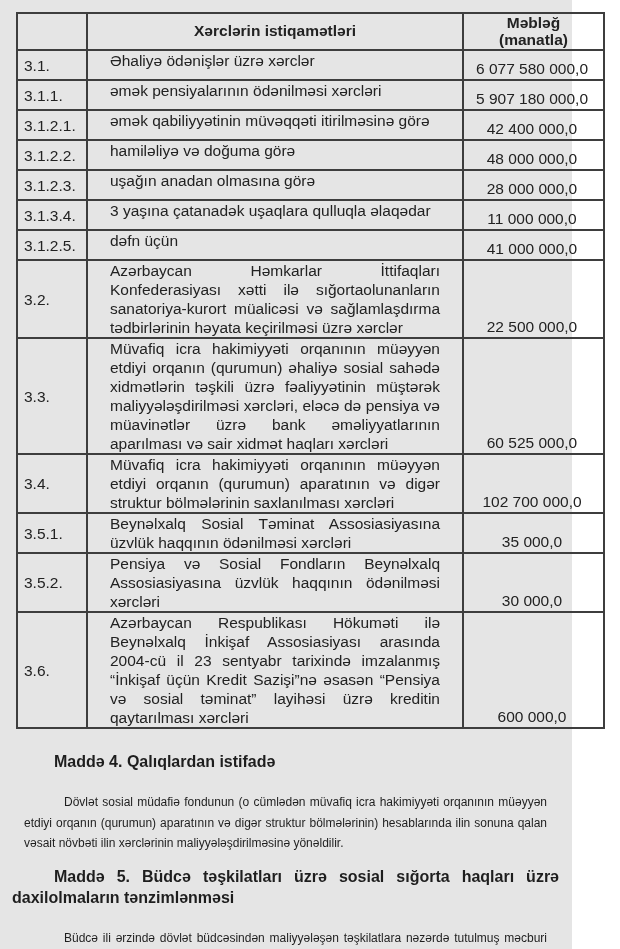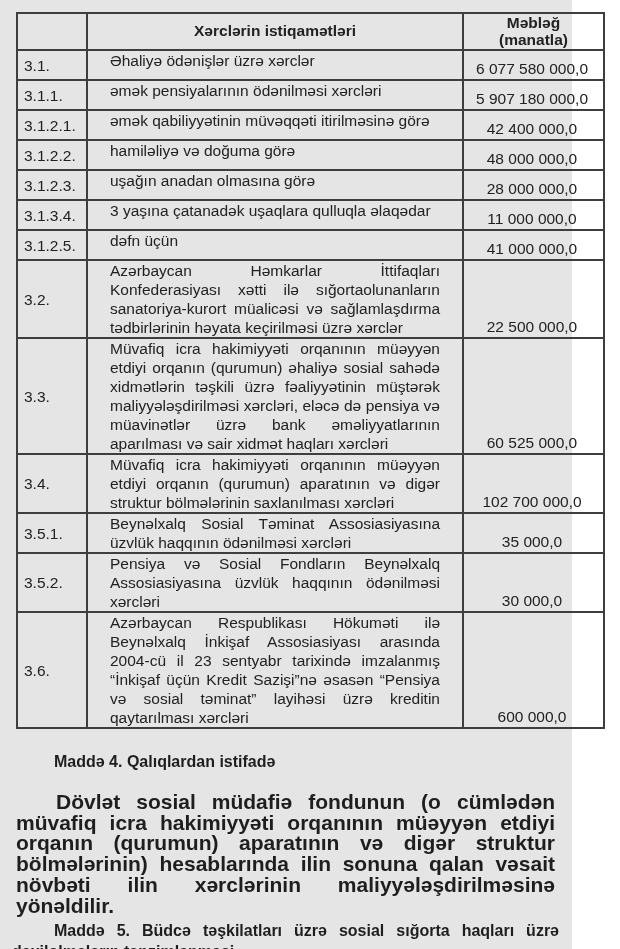--- a/index.html
+++ b/index.html
@@ -67,26 +67,25 @@
     font-weight: bold;
     line-height: 21px;
     margin: 0 0 20px 0;
     text-indent: 42px;
     text-align: justify;
   }
   .heading.tight {
     margin: 2px 0 20px 0;
   }
   .para {
-    font-size: 21px;
+    font-size: 12px;
     line-height: 20.7px;
-    margin: 4px;
+    margin: 12px;
     text-indent: 40px;
     text-align: justify;
-    font-weight: bold;
   }
   .para.cut {
     text-align-last: justify;
   }
 </style>
 </head>
 <body>
 
 <div class="page">
 

